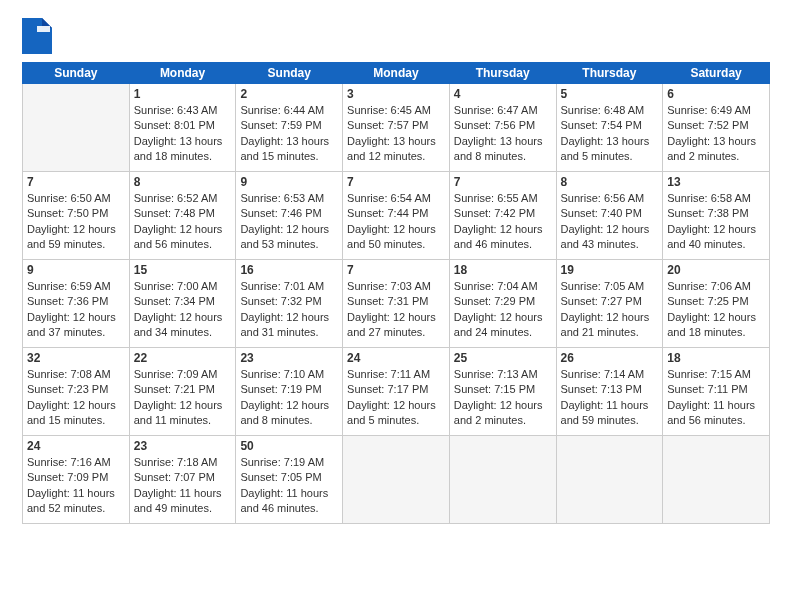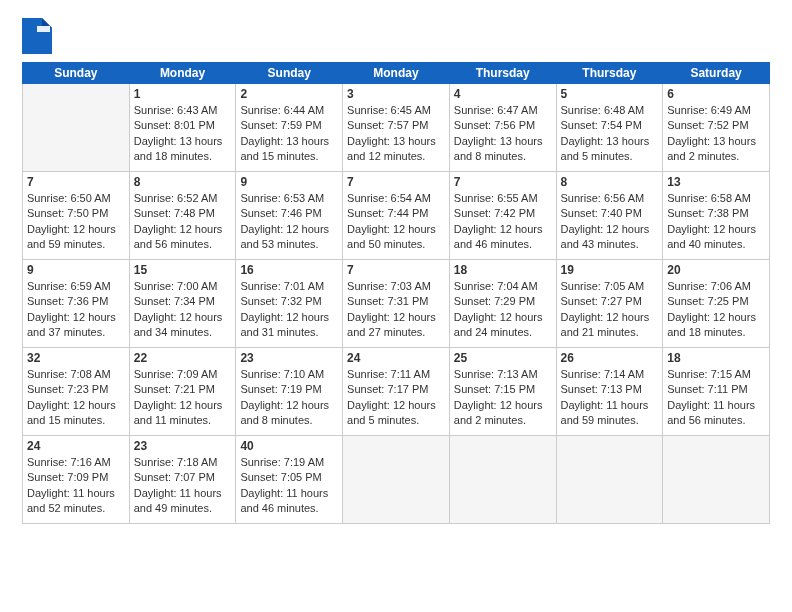--- a/index.html
+++ b/index.html
@@ -252,21 +252,21 @@
         <tr>
           <td>
             <span class="day-number">24</span>
             <div class="day-info">Sunrise: 7:16 AM<br>Sunset: 7:09 PM<br>Daylight: 11 hours and 52 minutes.</div>
           </td>
           <td>
             <span class="day-number">23</span>
             <div class="day-info">Sunrise: 7:18 AM<br>Sunset: 7:07 PM<br>Daylight: 11 hours and 49 minutes.</div>
           </td>
           <td>
-            <span class="day-number">40</span>
+            <span class="day-number">50</span>
             <div class="day-info">Sunrise: 7:19 AM<br>Sunset: 7:05 PM<br>Daylight: 11 hours and 46 minutes.</div>
           </td>
           <td class="empty"></td>
           <td class="empty"></td>
           <td class="empty"></td>
           <td class="empty"></td>
         </tr>
       </tbody>
   </table>
 </div>

